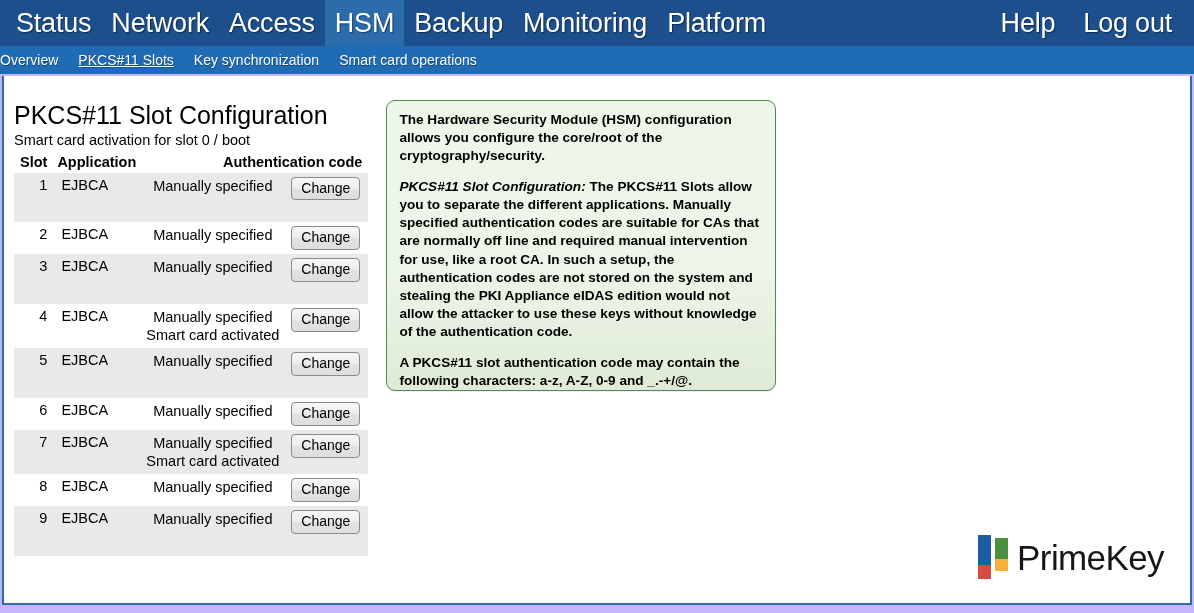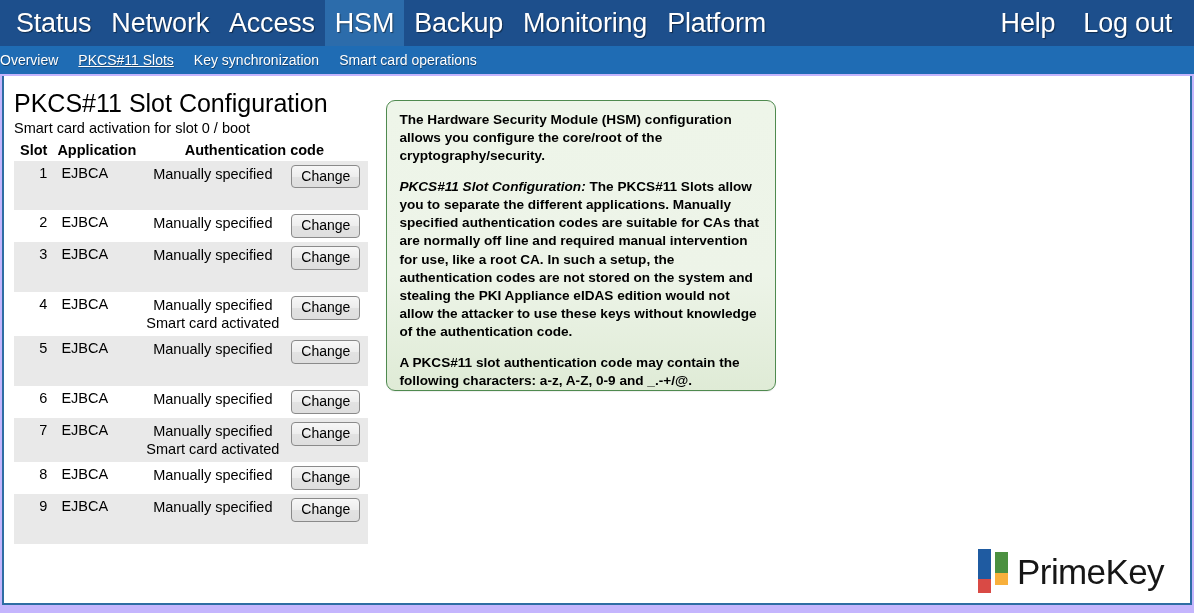--- a/index.html
+++ b/index.html
@@ -70,42 +70,42 @@
     border: 2px solid #2e6da4;
     border-top: none;
     background: #ffffff;
   }
   .content-inner {
     position: relative;
     height: 100%;
     padding: 10px 14px 0 10px;
     display: flex;
   }
-  .left-col { flex: 0 0 auto; }
+  .left-col { flex: 0 0 auto; margin-top: 12px; }
   .right-col { flex: 1 1 auto; padding-left: 18px; padding-top: 14px; position: relative; }
 
   h1.page-title {
     font-size: 25px;
     font-weight: normal;
     color: #000000;
     margin: 4px 0 2px 0;
     line-height: 1.1;
   }
   .subtitle {
     font-size: 14.5px;
     color: #000000;
     margin: 0 0 4px 0;
   }
 
   
   table.slots { border-collapse: collapse; }
   table.slots th {
     font-size: 14.5px;
     font-weight: bold;
-    text-align: center;
+    text-align: right;
     padding: 2px 6px 3px 4px;
     white-space: nowrap;
   }
   table.slots th.c-slot { text-align: left; padding-left: 6px; }
   table.slots td {
     font-size: 14.5px;
     padding: 4px 6px;
     vertical-align: top;
     white-space: nowrap;
   }
@@ -148,21 +148,21 @@
     font-weight: bold;
   }
   .infobox p { margin: 0 0 13px 0; }
   .infobox p:last-child { margin-bottom: 0; }
   .infobox .em-label { font-style: italic; }
 
   
   .logo {
     position: absolute;
     right: 12px;
-    bottom: 10px;
+    bottom: 24px;
     display: flex;
     align-items: center;
   }
   .logo-marks {
     display: flex;
     align-items: flex-start;
     margin-right: 9px;
   }
   .logo-bar { width: 13px; display: flex; flex-direction: column; }
   .logo-bar.left { height: 44px; margin-right: 4px; }

